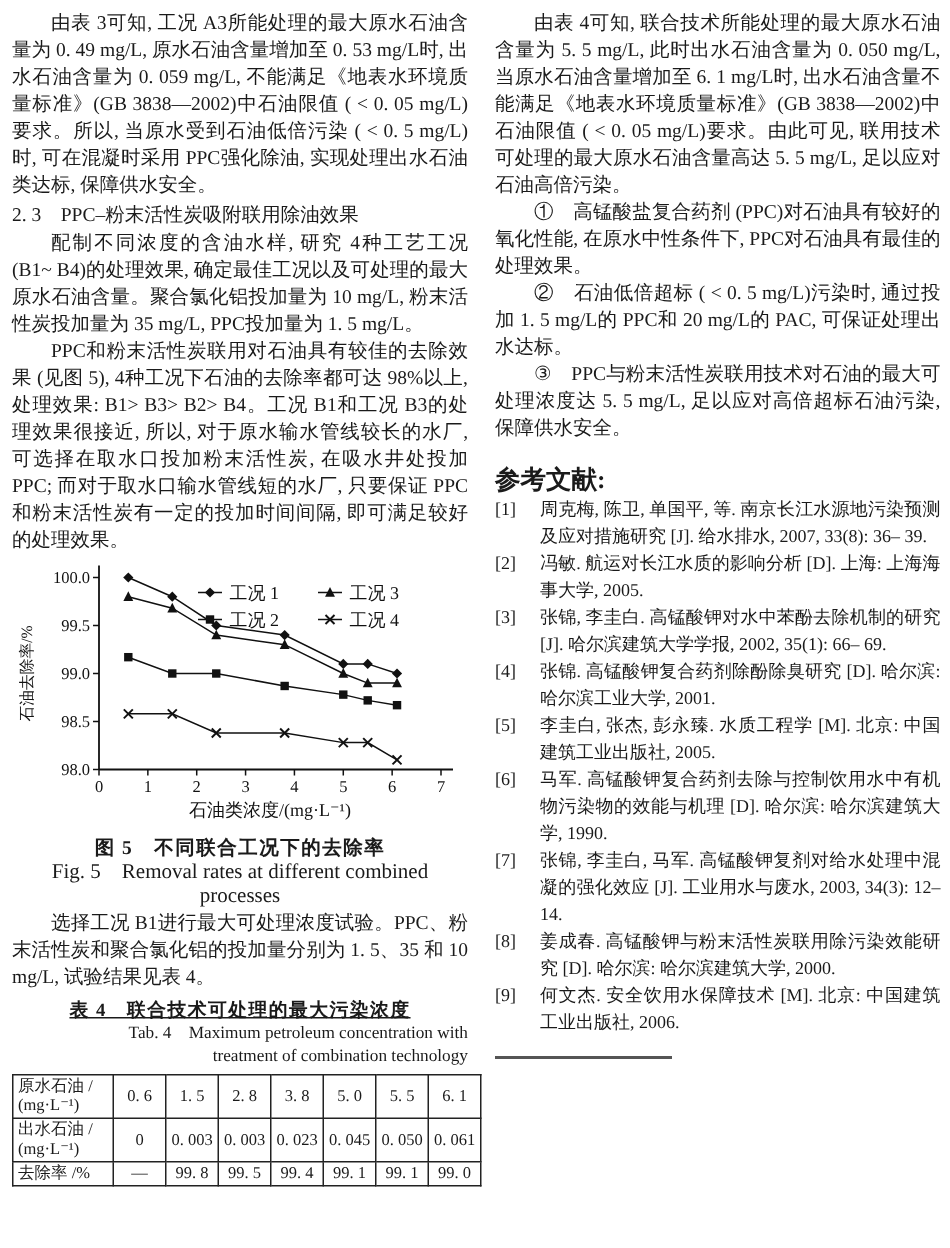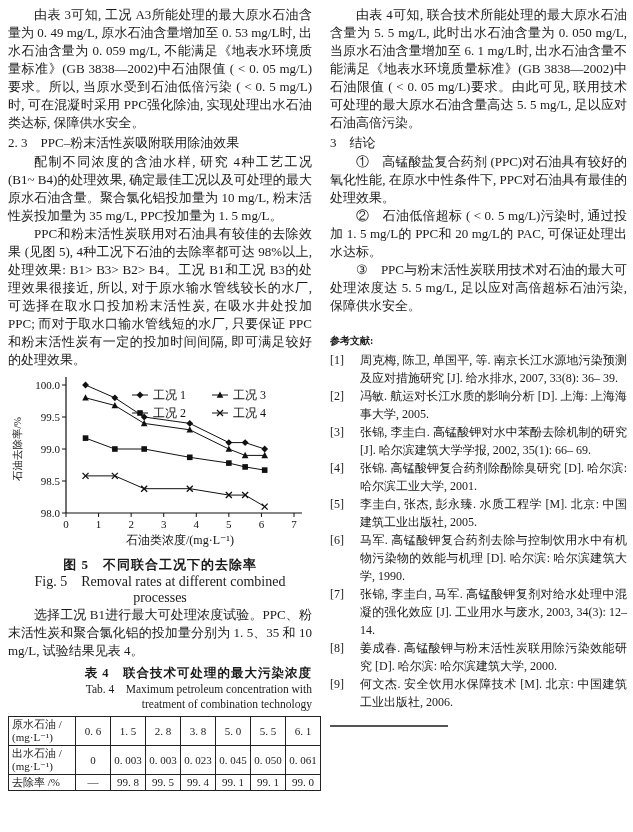--- a/index.html
+++ b/index.html
@@ -12,27 +12,27 @@
   .col{position:absolute;top:6px;}
   .col-left{left:8px;width:304px;}
   .col-right{left:330px;width:297px;}
   .para{margin:0;font-size:13px;line-height:18px;text-align:justify;text-justify:inter-ideograph;}
   .indent{text-indent:2em;}
   .h-sub{margin:1px 0 1px 0;font-size:13px;line-height:19px;font-weight:normal;}
   .figure{margin:2px 0 0 0;}
   .chart-svg{display:block;margin-left:2px;}
   .fig-cap-cn{font-size:13px;font-weight:bold;text-align:center;line-height:18px;margin-top:1px;letter-spacing:1px;}
   .fig-cap-en{font-size:14px;text-align:center;line-height:16px;}
-  .tab-cap-cn{font-size:12.5px;font-weight:bold;text-align:right;line-height:18px;margin-top:4px;letter-spacing:1px;}
+  .tab-cap-cn{font-size:12.5px;font-weight:bold;text-align:center;line-height:18px;margin-top:4px;letter-spacing:1px;text-decoration:underline;}
   .tab-cap-en{font-size:11.5px;text-align:right;line-height:15px;}
   table.t4{border-collapse:collapse;width:100%;margin-top:4px;font-size:11px;table-layout:fixed;}
   table.t4 th,table.t4 td{border:1.5px solid #222;padding:1px 1px;text-align:center;font-weight:normal;line-height:13px;}
   table.t4 th{width:62px;text-align:left;padding-left:3px;}
   table.t4 td{width:32px;}
-  .refs-head{font-size:10px;font-weight:bold;line-height:20px;margin-top:16px;}
+  .refs-head{font-size:17px;font-weight:bold;line-height:20px;margin-top:16px;}
   .ref{position:relative;padding-left:30px;font-size:12px;line-height:18px;text-align:justify;}
   .ref-num{position:absolute;left:0;top:0;}
   .end-rule{height:2px;background:#555;width:118px;margin-top:14px;}
 </style>
 </head>
 <body>
 
 <div class="page">
 
   <div class="col col-left">
@@ -175,21 +175,20 @@
         <td>99. 1</td>
         <td>99. 1</td>
         <td>99. 0</td>
       </tr>
     </tbody>
       </table>
   </div>
 
   <div class="col col-right">
     <p class="para indent">由表 4可知, 联合技术所能处理的最大原水石油含量为 5. 5 mg/L, 此时出水石油含量为 0. 050 mg/L, 当原水石油含量增加至 6. 1 mg/L时, 出水石油含量不能满足《地表水环境质量标准》(GB 3838—2002)中石油限值 ( &lt; 0. 05 mg/L)要求。由此可见, 联用技术可处理的最大原水石油含量高达 5. 5 mg/L, 足以应对石油高倍污染。</p>
-    <h3 class="h-sub">3　结论</h3>
     <p class="para indent">①　高锰酸盐复合药剂 (PPC)对石油具有较好的氧化性能, 在原水中性条件下, PPC对石油具有最佳的处理效果。</p>
     <p class="para indent">②　石油低倍超标 ( &lt; 0. 5 mg/L)污染时, 通过投加 1. 5 mg/L的 PPC和 20 mg/L的 PAC, 可保证处理出水达标。</p>
     <p class="para indent">③　PPC与粉末活性炭联用技术对石油的最大可处理浓度达 5. 5 mg/L, 足以应对高倍超标石油污染, 保障供水安全。</p>
 
     <div class="refs-head">参考文献:</div>
 
     <div class="ref">
       <span class="ref-num">[1]</span>
       <span>周克梅, 陈卫, 单国平, 等. 南京长江水源地污染预测及应对措施研究 [J]. 给水排水, 2007, 33(8): 36– 39.</span>
     </div>

